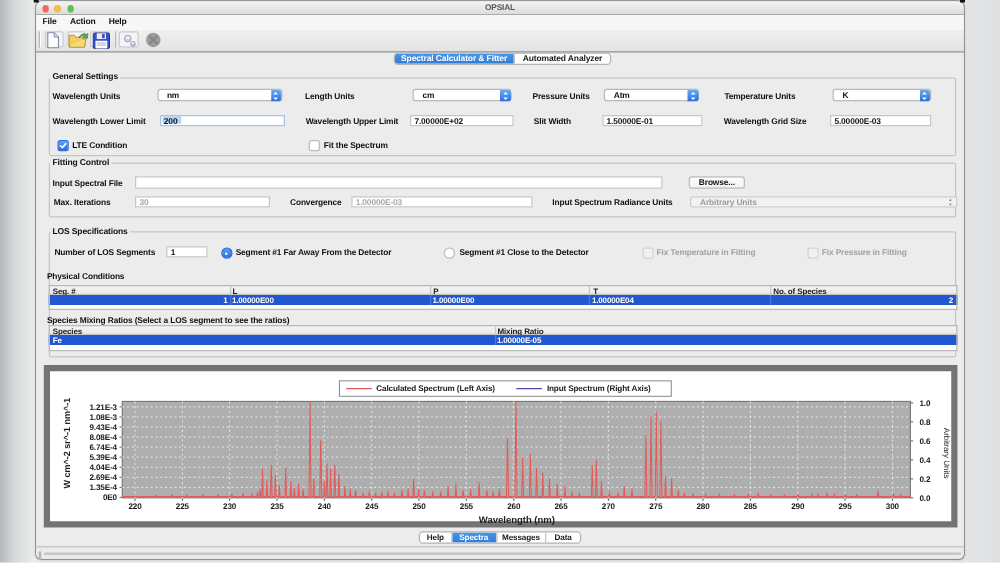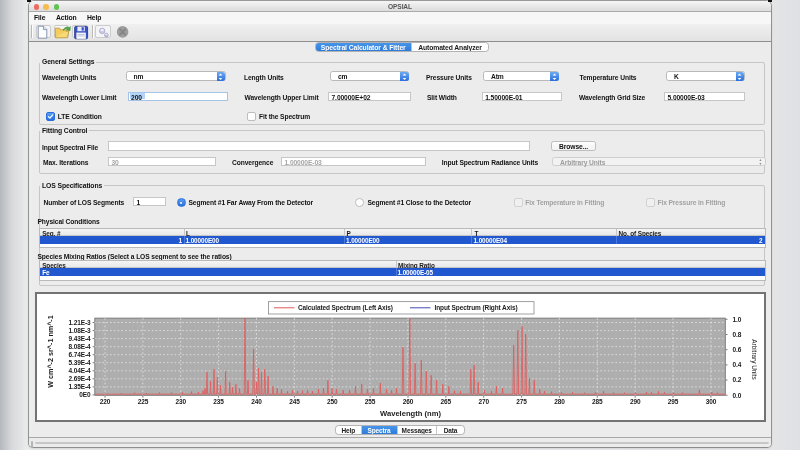--- a/index.html
+++ b/index.html
@@ -44,21 +44,21 @@
 .rd{position:absolute;width:8.8px;height:8.8px;border-radius:50%;background:#fff;border:1px solid #bdbdbd}
 .rd.on{background:linear-gradient(#58a0ee,#2a6ede);border-color:#2a6ede}
 .rd.on span{position:absolute;left:2.4px;top:2.4px;width:2px;height:2px;border-radius:50%;background:#fff}
 .btn{position:absolute;height:9.5px;background:linear-gradient(#fdfdfd,#f2f2f2);border:1px solid #bdbdbd;border-radius:2.5px;font-size:6.7px;font-weight:bold;letter-spacing:-0.1px;color:#111;text-align:center;padding-top:1.2px}
 .thead{position:absolute;left:10px;width:726.5px;height:7.5px;background:linear-gradient(#f5f5f5,#e9e9e9);border:1px solid #b9b9b9;border-bottom:1px solid #c6c6c6}
 .trow{position:absolute;left:10px;width:726.5px;height:8.2px;background:#2158cf;border-left:1px solid #b9b9b9;border-right:1px solid #b9b9b9}
 .wstrip{position:absolute;left:10px;width:726.5px;background:#fff;border:1px solid #b9b9b9;border-top:none}
 .tht{position:absolute;top:0.8px;font-size:6.4px;font-weight:bold;letter-spacing:-0.1px;color:#1a1a1a;white-space:nowrap}
 .tdt{position:absolute;top:1px;font-size:6.4px;font-weight:bold;letter-spacing:-0.1px;color:#fff;white-space:nowrap}
 .vsep{position:absolute;top:0;width:1px;height:100%}
-.chartpanel{position:absolute;left:5.5px;top:249px;width:731px;height:130px;background:#fff;border:2px solid #737373}
+.chartpanel{position:absolute;left:5.5px;top:249px;width:731px;height:130px;background:#fff;border:5px solid #737373}
 .chart{position:absolute;left:-1px;top:-1px}
 .statusbar{position:absolute;left:0;top:435.5px;width:742px;height:10.5px;background:#ebebeb;border-top:1px solid #a8a8a8;border-radius:0 0 4px 4px}
 .pbar{position:absolute;left:6px;top:4.6px;width:734px;height:2.4px;background:#e3e3e3;border:1px solid #c6c6c6;border-radius:2px}
 .pcap{position:absolute;left:1.8px;top:3.4px;width:1.8px;height:7.6px;background:#b4b4b4;border-radius:1px}
 </style></head><body>
 <div class="corner" style="left:27px;top:0"></div>
 <div class="corner" style="left:768px;top:0"></div>
 <div class="win">
  <div class="titlebar">
   <div class="tl" style="left:4.5px;background:#ee6a5e"></div>

